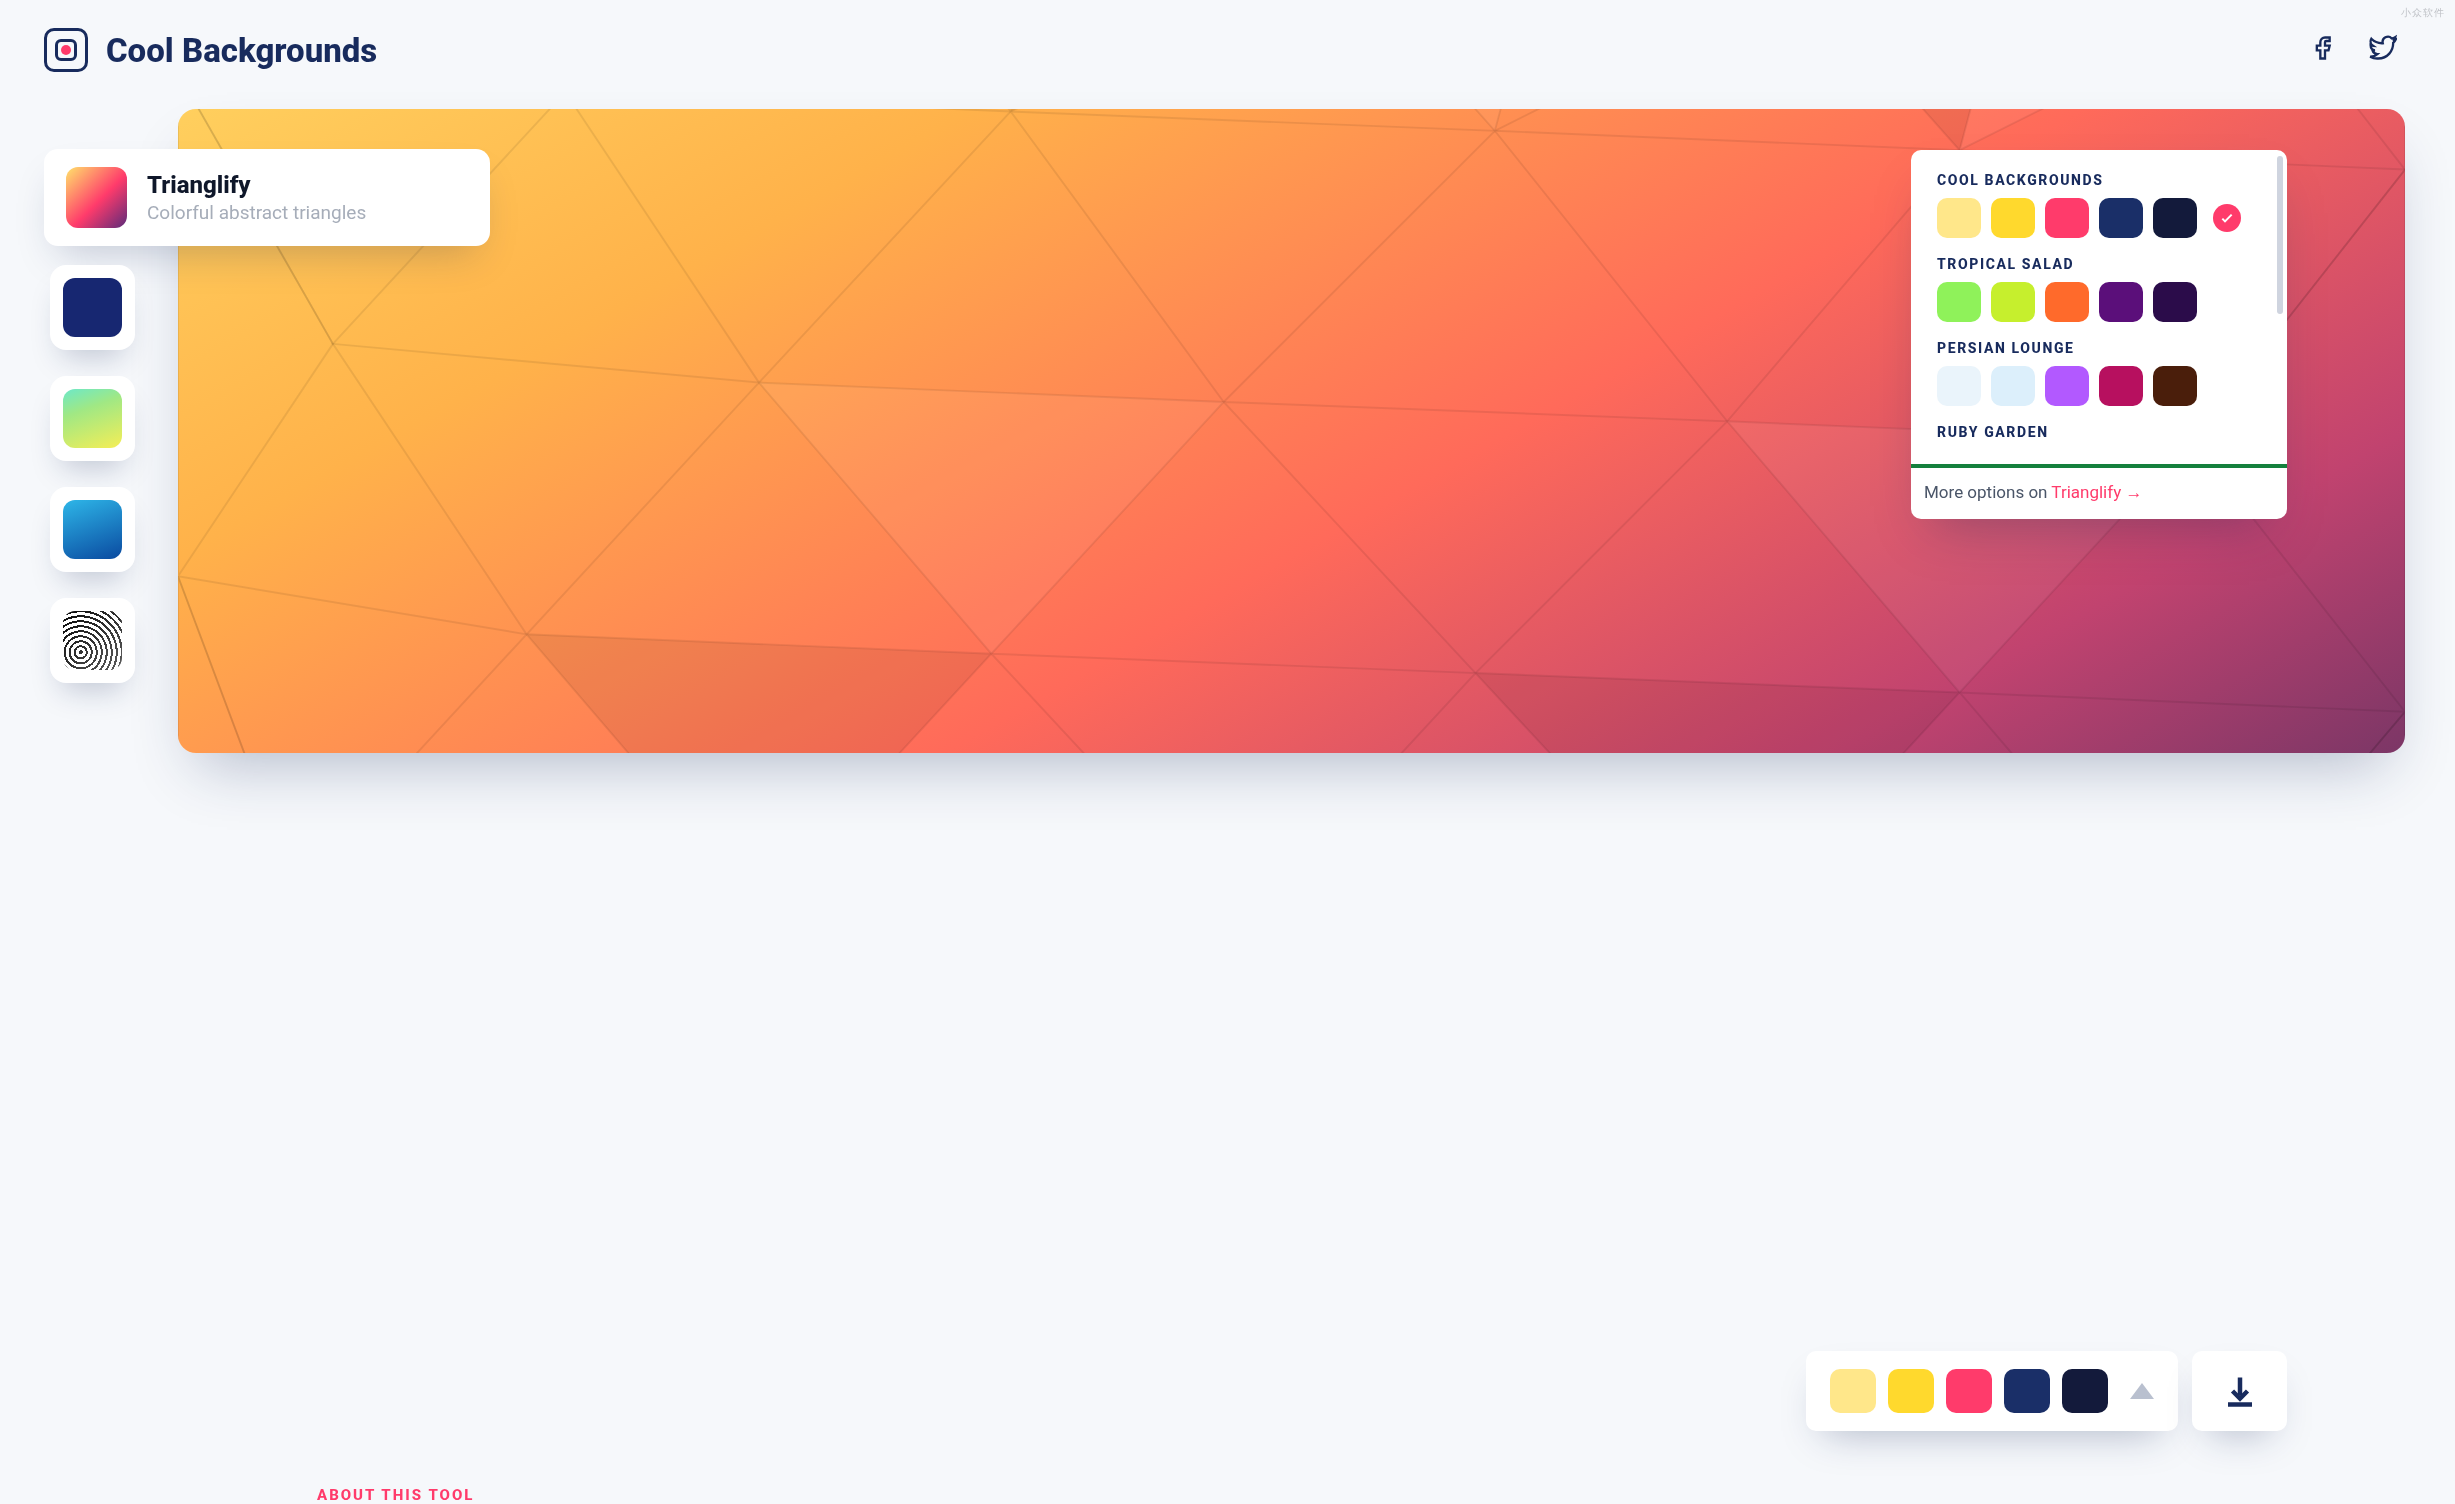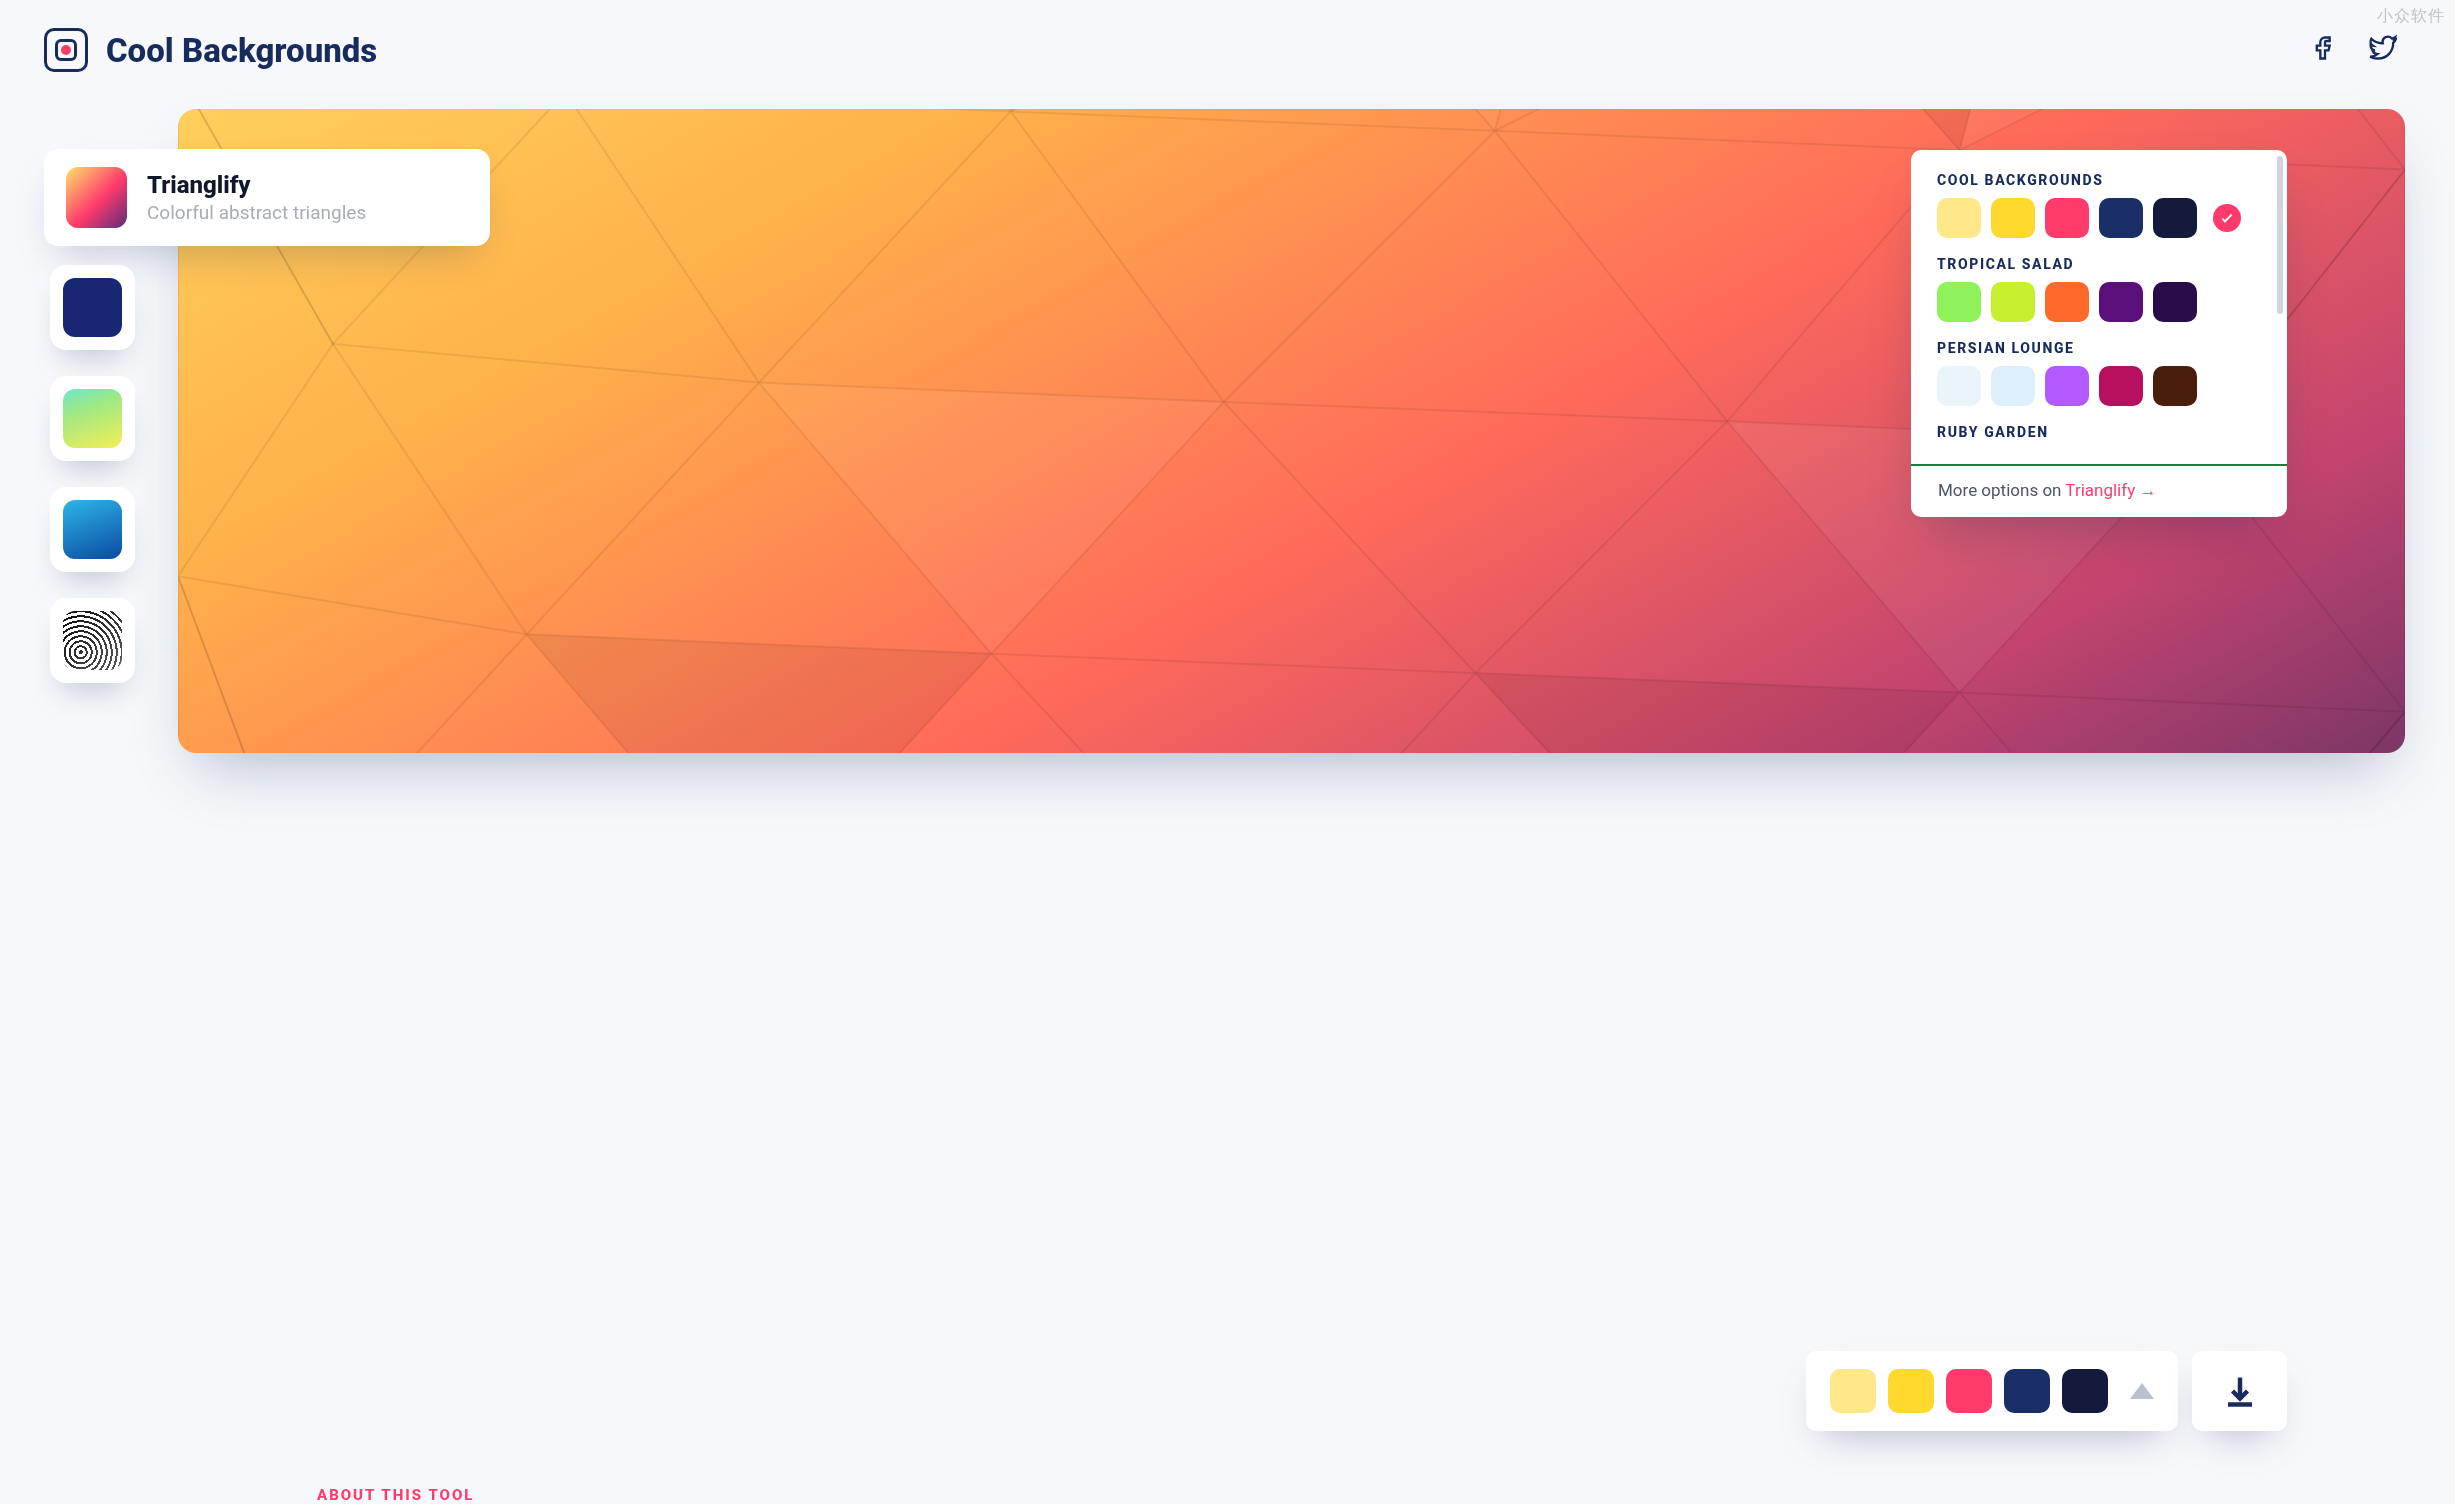--- a/index.html
+++ b/index.html
@@ -8,21 +8,21 @@
     font-family: -apple-system, BlinkMacSystemFont, "Segoe UI", Roboto, "Helvetica Neue", Arial, sans-serif;
     background: #f6f8fb;
     color: #182b5d;
     overflow: hidden;
     position: relative;
   }
   .watermark {
     position: absolute;
     top: 6px;
     right: 10px;
-    font-size: 16px;
+    font-size: 10px;
     color: #c0c3c8;
     letter-spacing: 1px;
     font-family: sans-serif;
   }
   .header {
     display: flex;
     align-items: center;
     justify-content: space-between;
     padding: 28px 50px 10px 44px;
   }
@@ -131,22 +131,22 @@
   }
   .pal-row { display: flex; gap: 10px; align-items: center;}
   .sw { width: 44px; height: 40px; border-radius: 10px; }
   .check {
     width: 28px; height: 28px; border-radius: 50%;
     background: #ff3b6b; display: flex; align-items:center; justify-content:center;
     margin-left: 6px;
   }
   .check svg { width:16px; height:16px; stroke:#fff; stroke-width:3; fill:none;}
   .panel-footer {
-    border-top: 2px solid #15803d;
-    padding: 14px 22px 16px 27px;
+    border-top: 4px solid #15803d;
+    padding: 14px 22px 16px 13px;
     font-size: 17px; color:#4a5568;
   }
   .panel-footer .link { color:#ff3b6b; }
 
   .bottom-bar {
     position: absolute;
     right: 168px; bottom: 73px;
     display: flex; gap: 14px; z-index: 6;
   }
   .picker-card {

